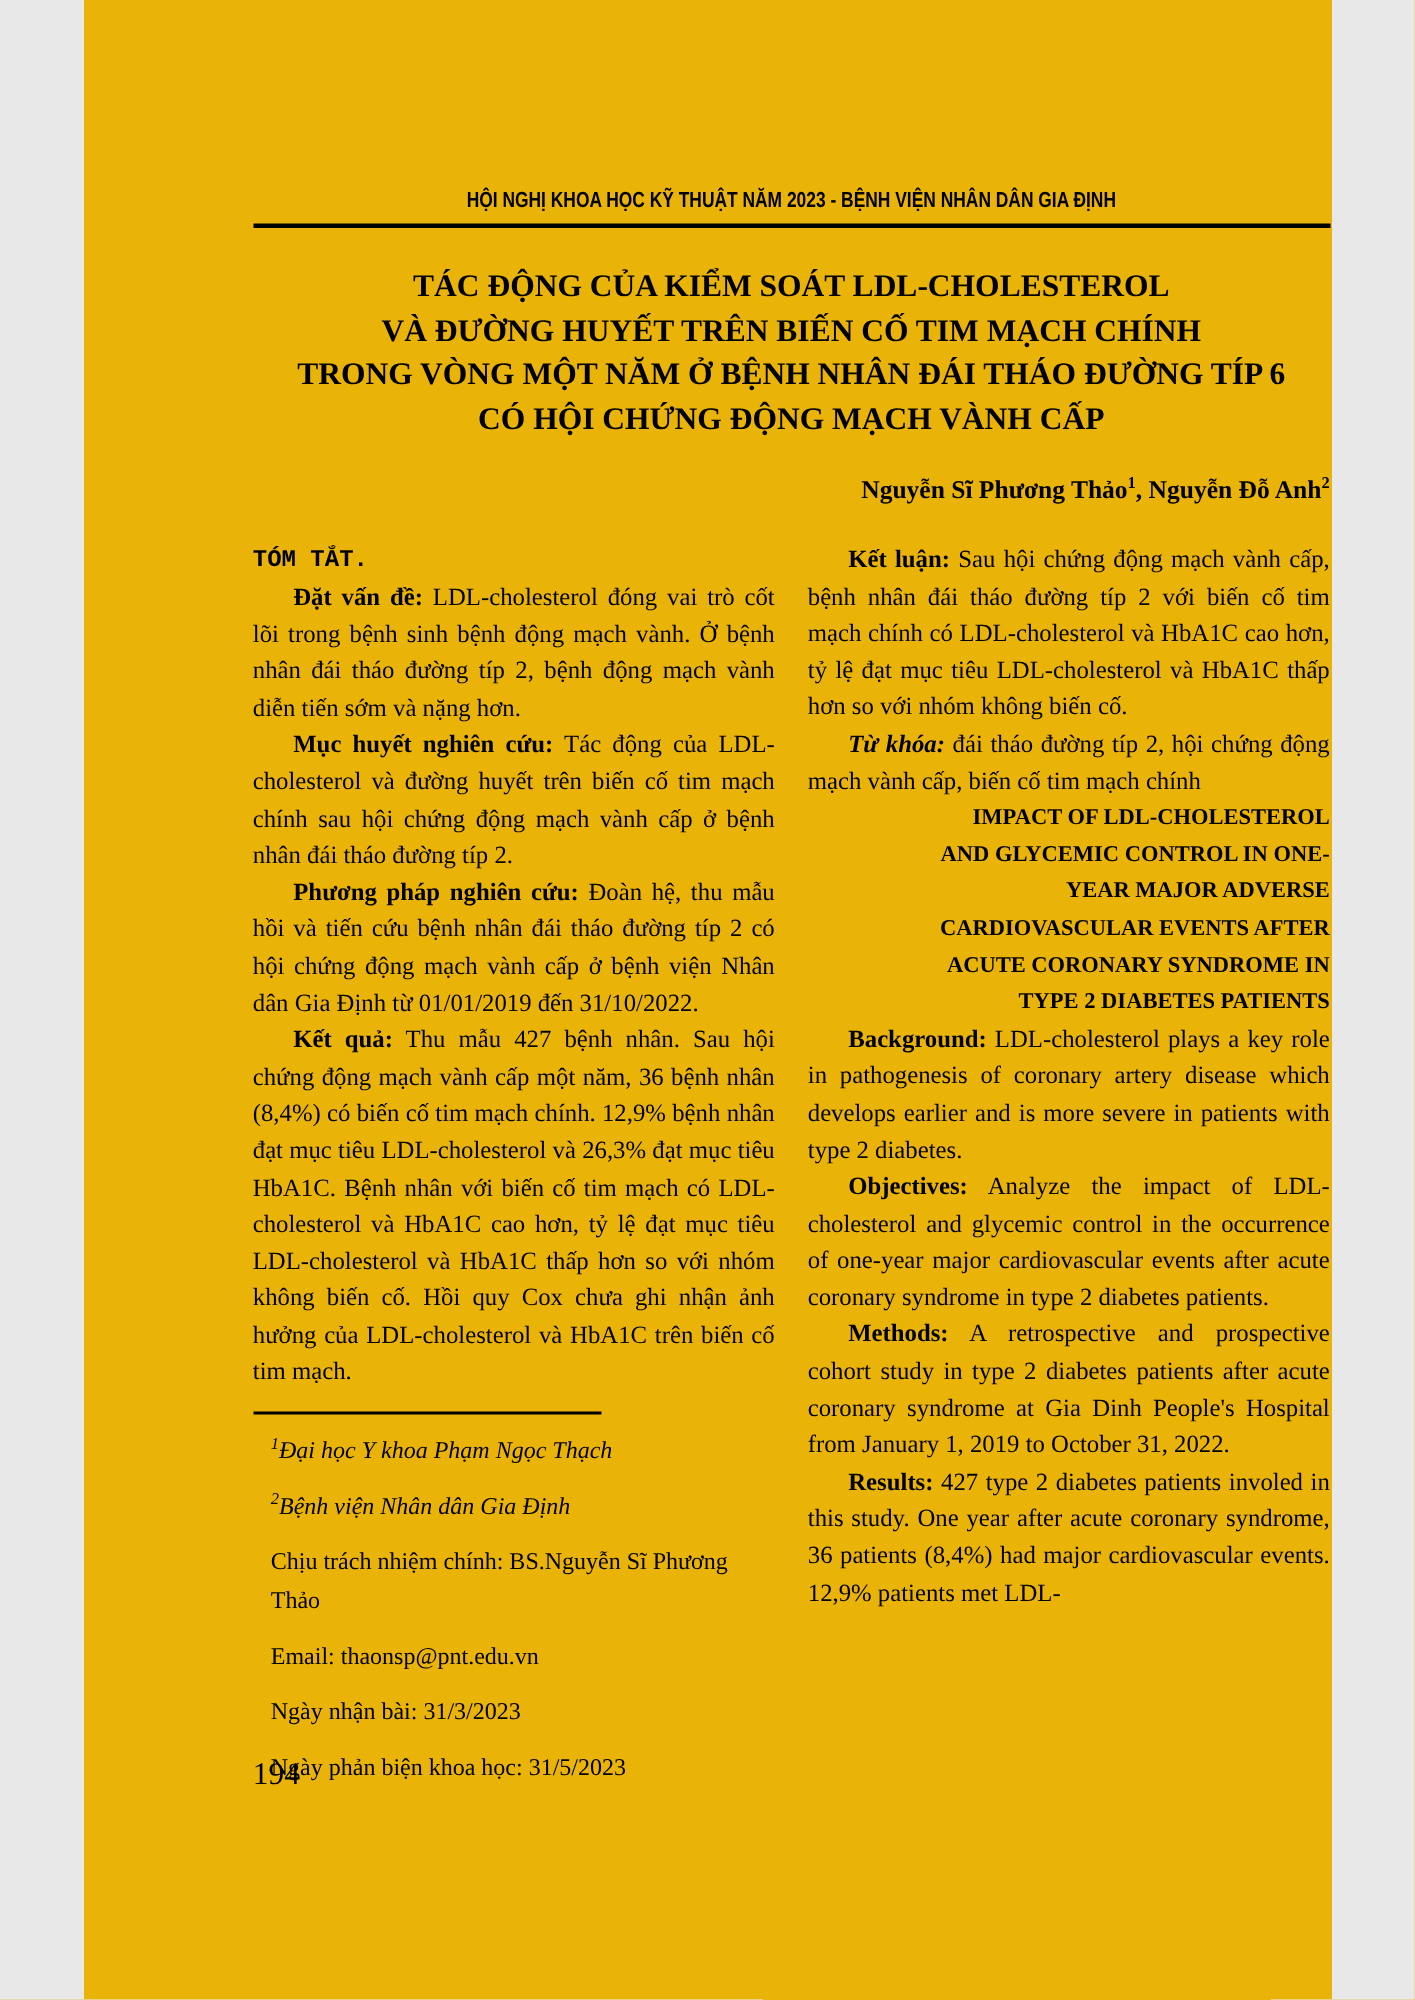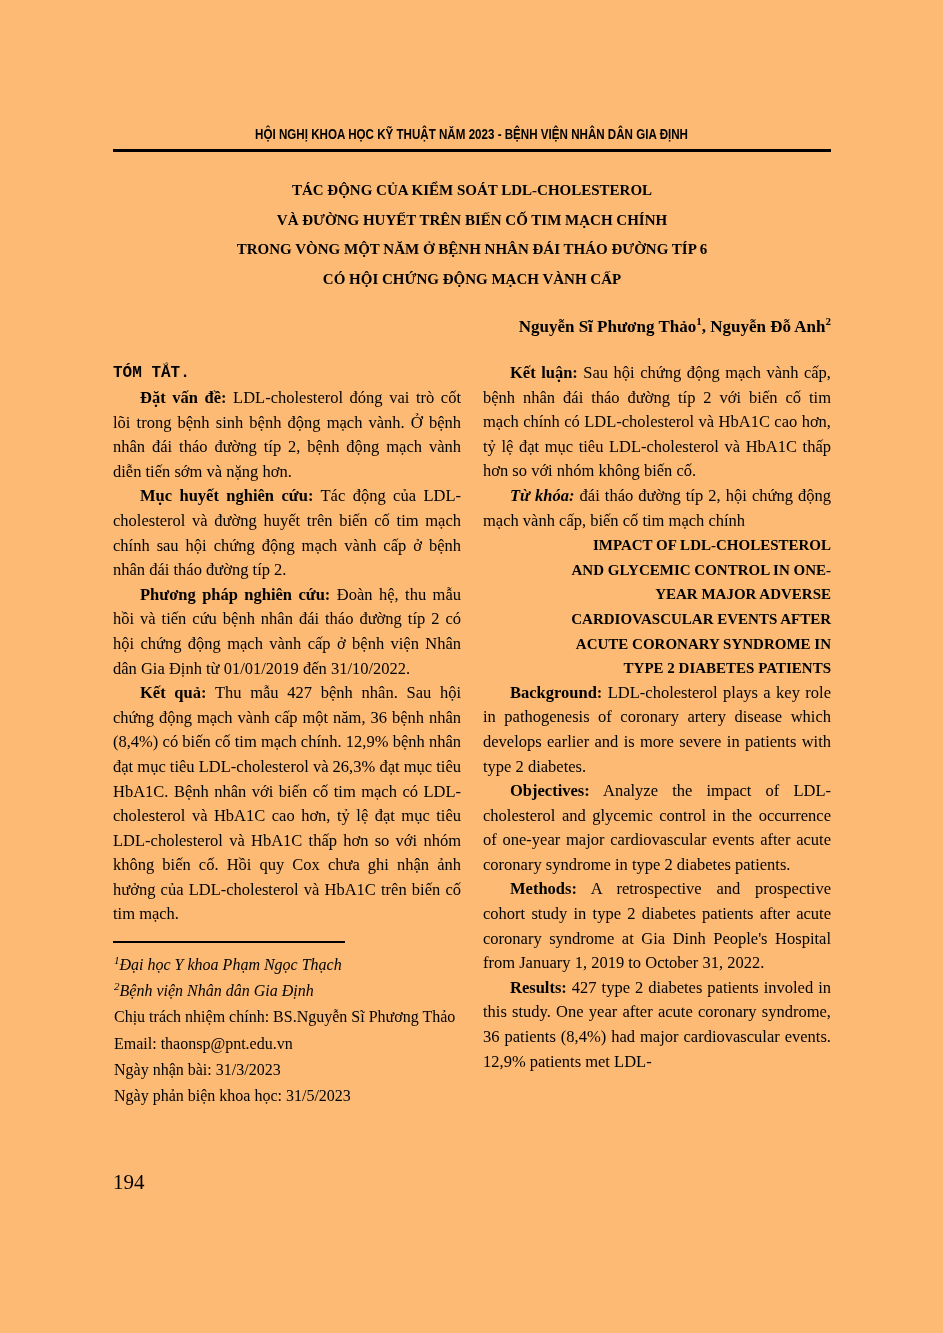--- a/index.html
+++ b/index.html
@@ -1,38 +1,38 @@
 <!DOCTYPE html>
 <html lang="vi"><head>
 <meta charset="utf-8">
 <style>
   html,body{margin:0;padding:0;background:#e8e8e8;}
   .page{
     position:relative;
-    width:943px;height:1333px;
-    background:#fdba74;
+    width:832px;height:1333px;
+    background:#eab308;
     margin:0 auto;
     font-family:"Liberation Serif","DejaVu Serif",serif;
     color:#000;
     overflow:hidden;
   }
   
   .header-band{position:absolute;left:113px;top:125px;width:718px;text-align:center;}
   .header-band .txt{
     display:inline-block;
     font-family:"Liberation Sans","DejaVu Sans",sans-serif;
     font-weight:bold;font-size:14.5px;white-space:nowrap;
     transform:scaleX(0.80);transform-origin:center;
   }
   .header-rule{position:absolute;left:113px;top:149px;width:718px;height:3px;background:#000;}
 
   
   .title{
     position:absolute;left:113px;top:176px;width:718px;
-    text-align:center;font-weight:bold;font-size:15px;line-height:29.5px;
+    text-align:center;font-weight:bold;font-size:21px;line-height:29.5px;
   }
   .title div{margin:0;}
 
   
   .authors{
     position:absolute;left:113px;top:317px;width:718px;
     text-align:right;font-weight:bold;font-size:17px;
   }
   sup{font-size:11px;line-height:0;}
 
@@ -53,21 +53,21 @@
   .lead-ital{font-weight:bold;font-style:italic;}
 
   .en-title{
     font-weight:bold;font-size:15px;line-height:24.6px;
     text-align:right;margin:0;
   }
   .en-heading{margin-top:9px;}
 
   
   .fn-rule{width:232px;height:2px;background:#000;margin:14px 0 9px 0;}
-  .fn{font-size:16px;line-height:25.2px;text-align:left;margin:1px;}
+  .fn{font-size:16px;line-height:25.2px;text-align:left;margin:12px;}
   .fn-affil{font-style:italic;}
 
   .page-number{position:absolute;left:113px;top:1170px;font-size:21px;}
 </style>
 </head>
 <body>
 
 <div class="page">
 
   <div class="header-band">

